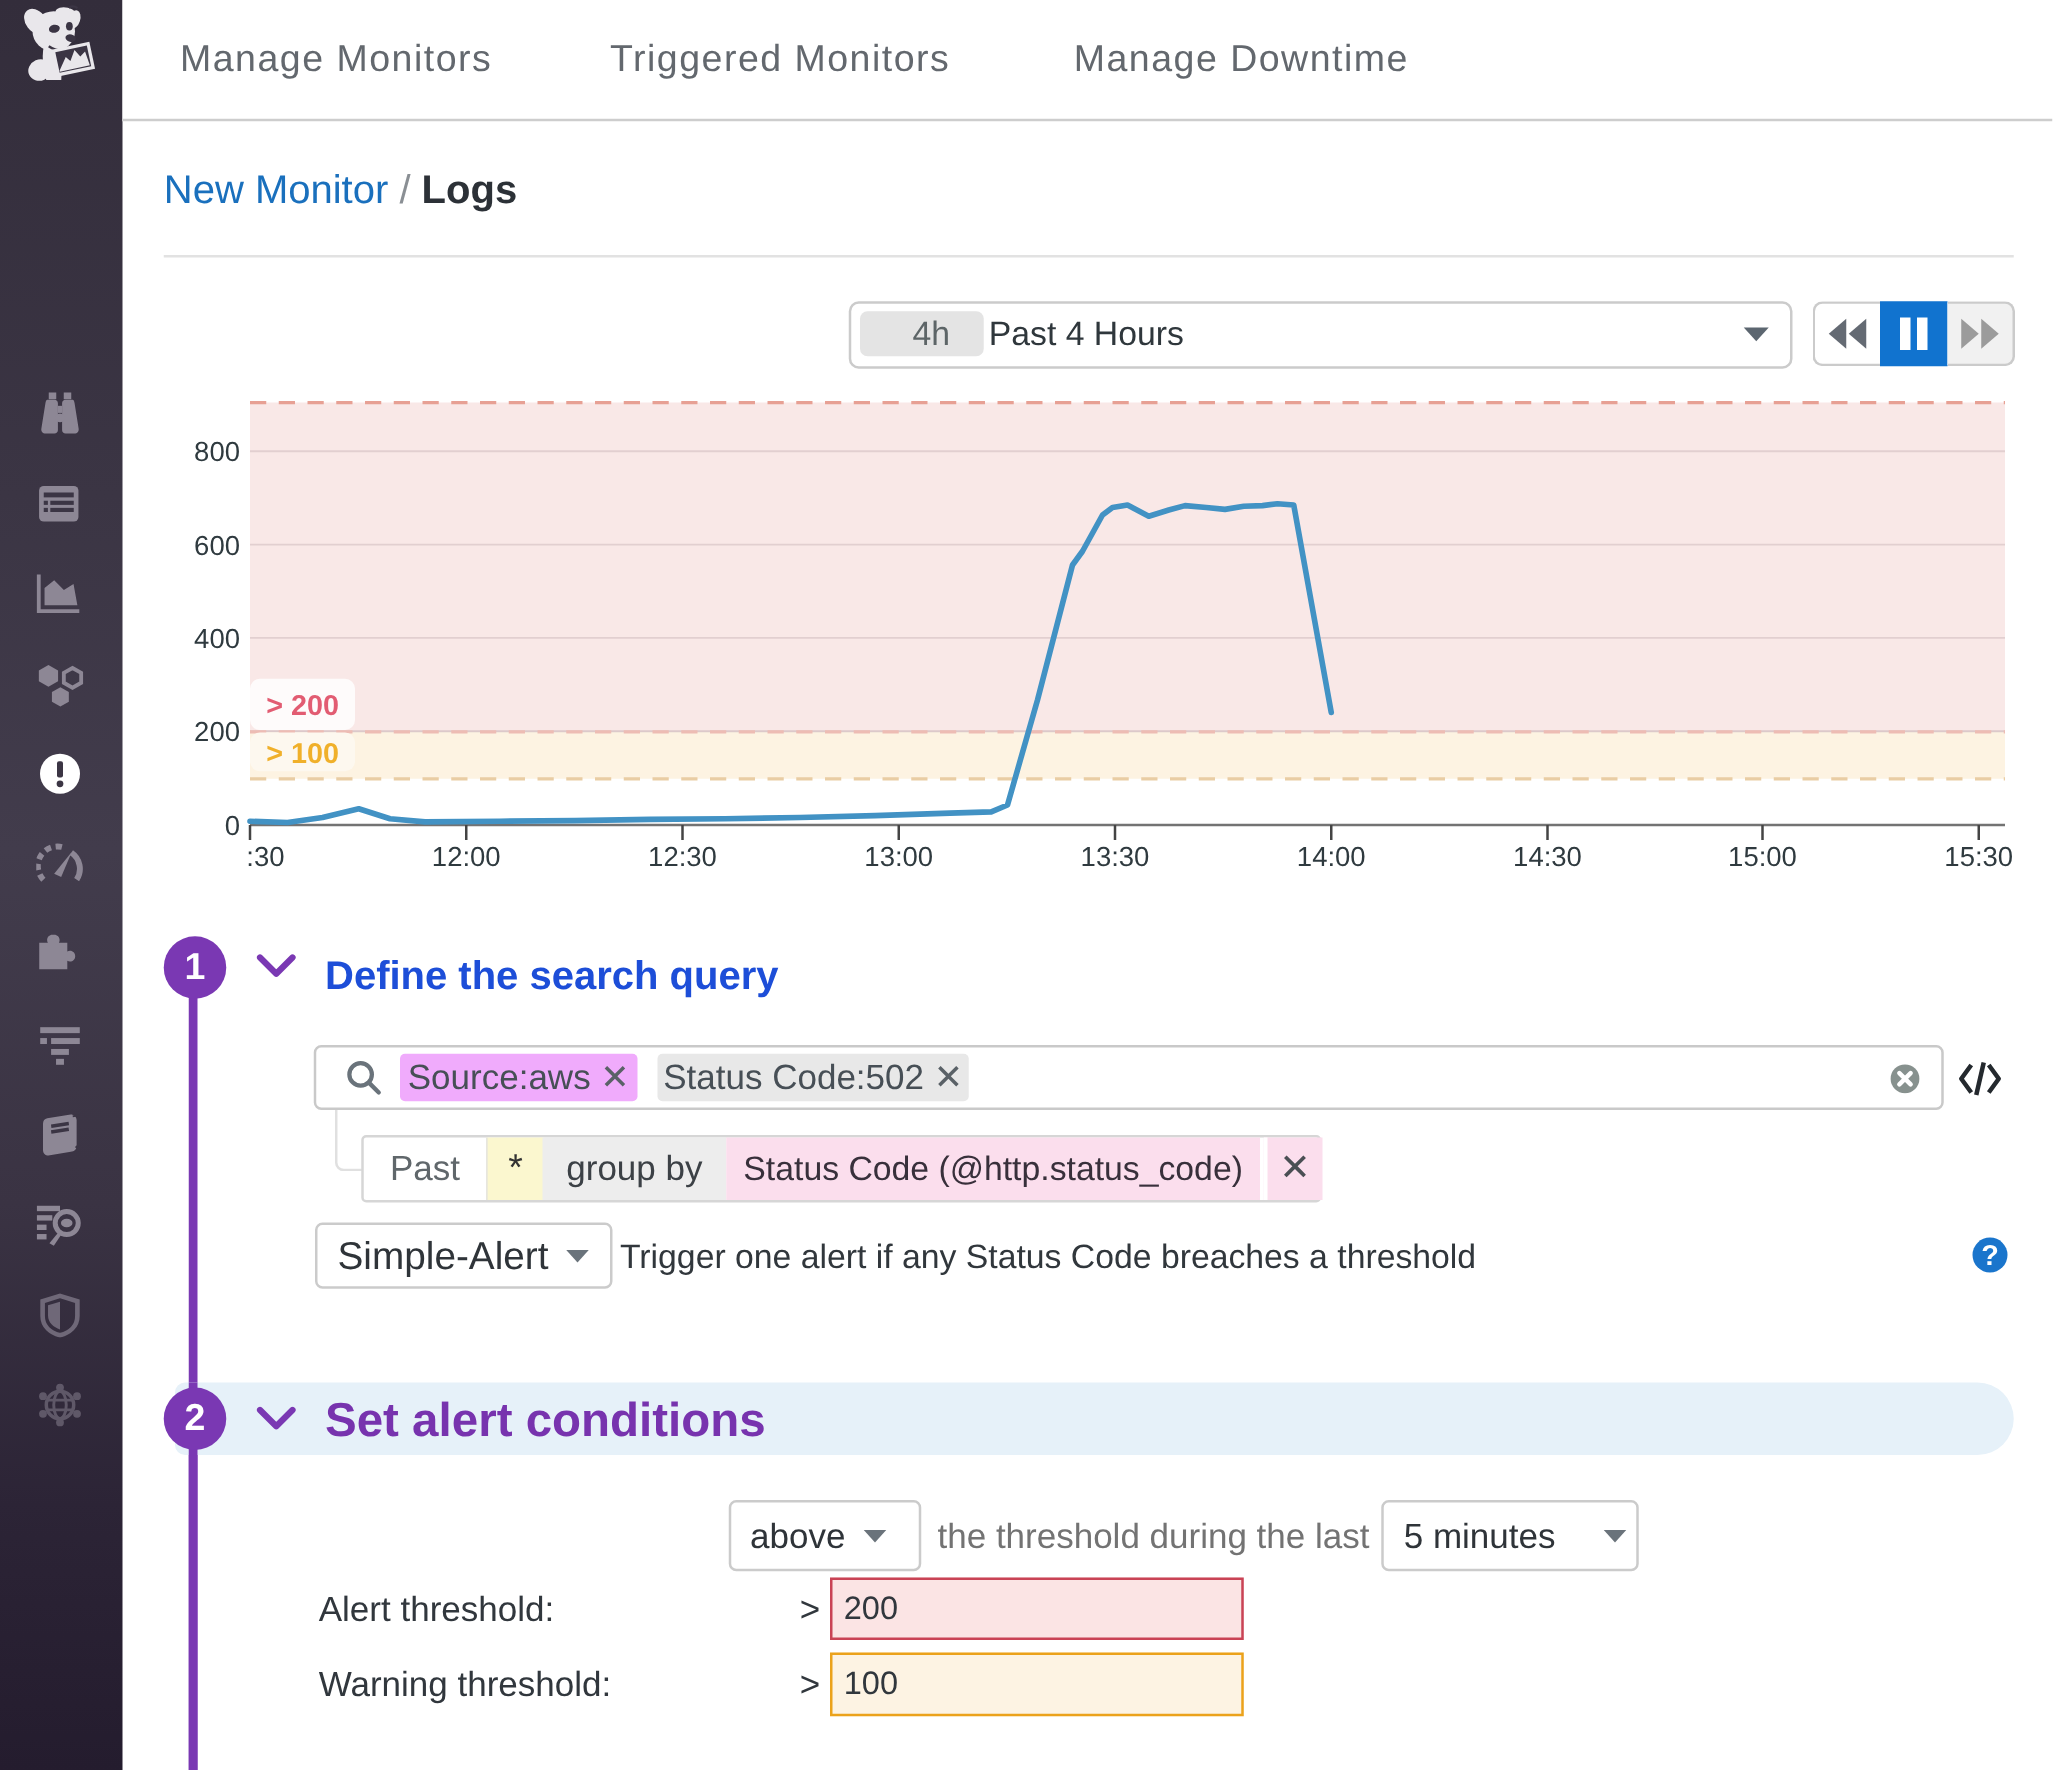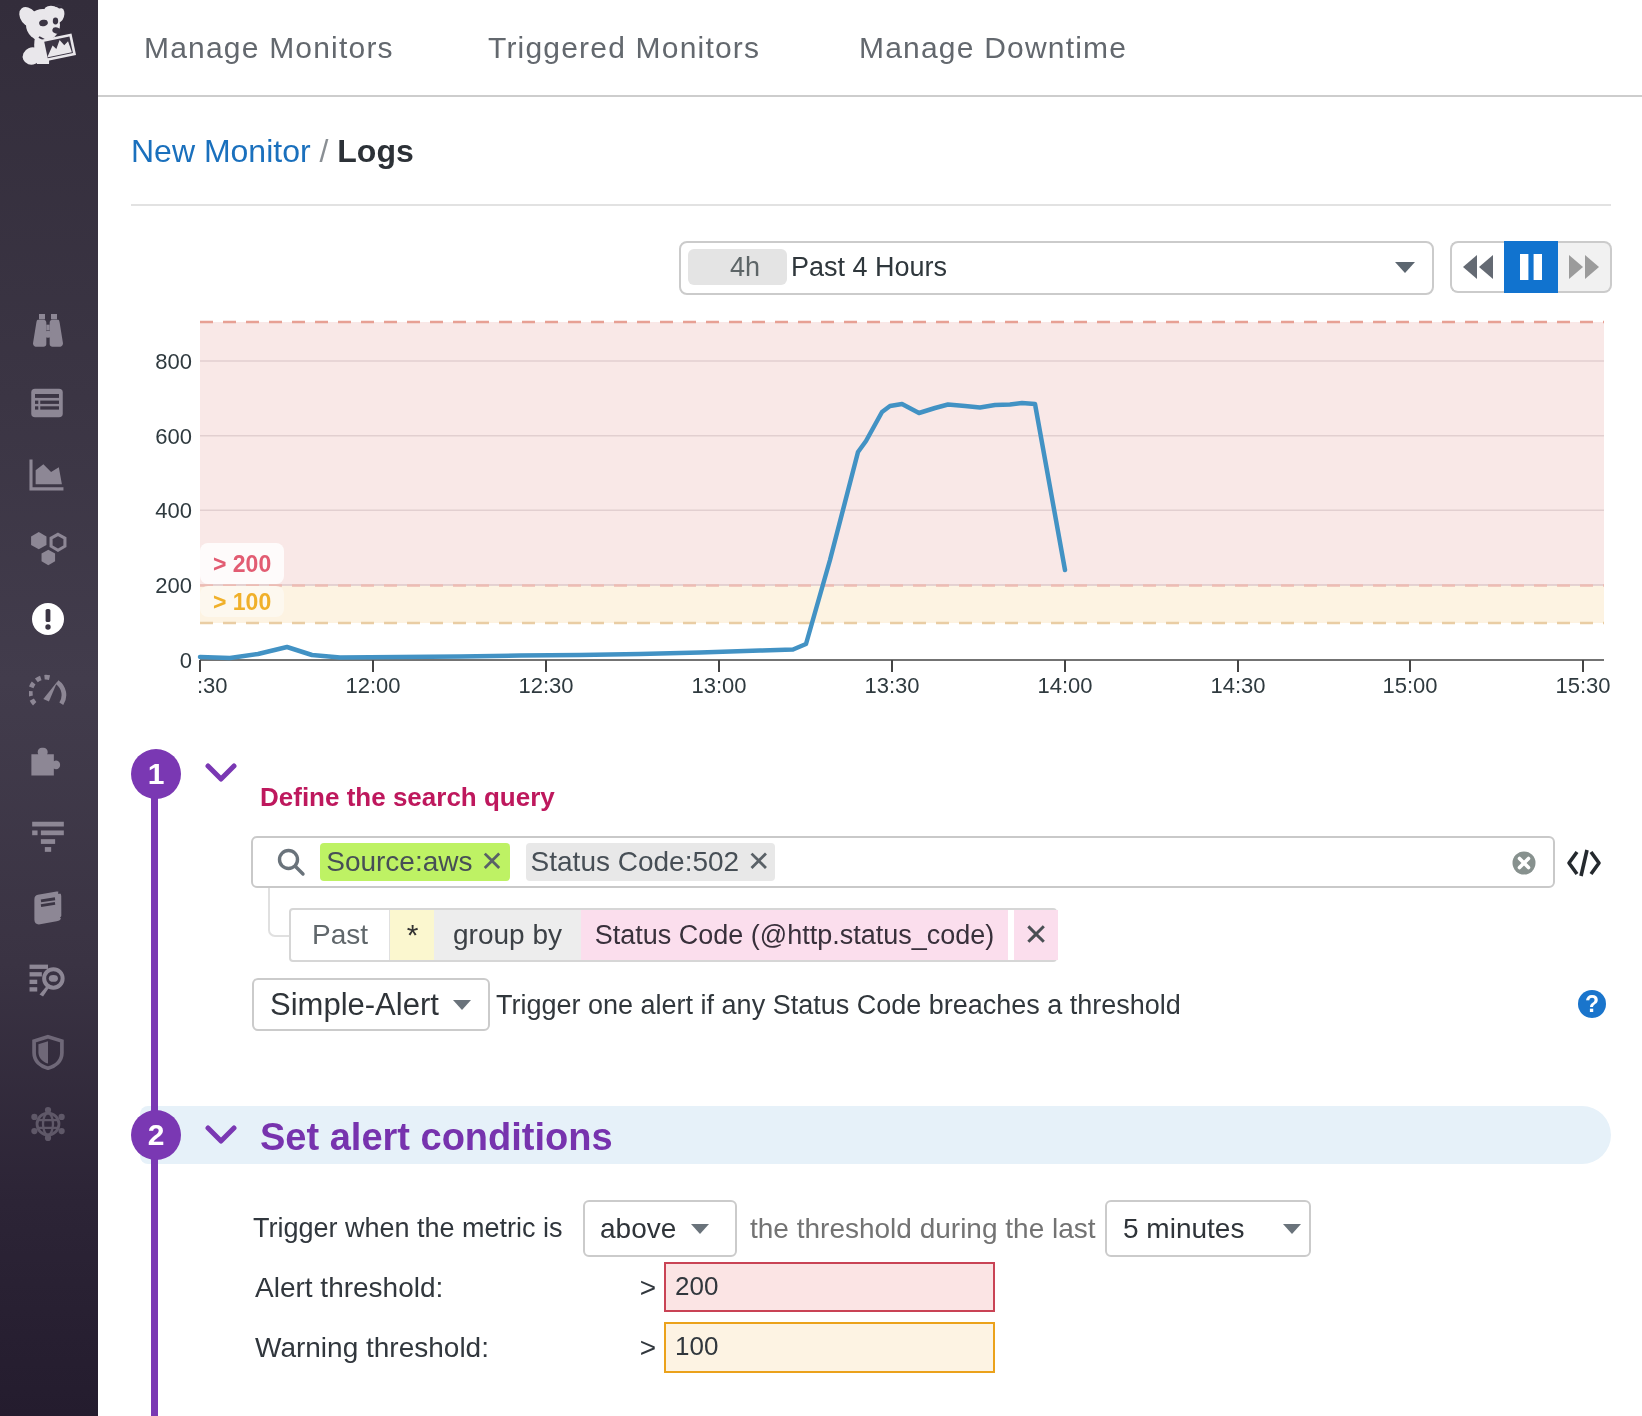--- a/index.html
+++ b/index.html
@@ -209,28 +209,28 @@
     <text x="213" y="610" font-size="23" font-weight="bold" fill="#f0b02a">&gt; 100</text>
 
     <polyline fill="none" stroke="#4292c4" stroke-width="4.5" stroke-linejoin="round" stroke-linecap="round" points="200,657 230,658 258,654 287,647 312,655 340,657.5 400,657 460,656.5 520,655.5 580,655 640,654 700,652.5 760,650.5 793,649.5 806,644 830,560 858,452 866,441 882,412 890,406 902,404 919,413 935,408 948,404.5 965,406 980,407.5 995,405 1010,404.5 1022,403 1035,404 1065,570"></polyline>
   </svg>
 
   <div class="abs" style="left:151px;top:797px;width:7px;height:619px;background:#7a38b3;"></div>
   <div class="abs" style="left:131px;top:749px;width:50px;height:50px;border-radius:50%;background:#7a38b3;color:#fff;font-size:30px;font-weight:bold;text-align:center;line-height:50px;">1</div>
   <svg class="abs" style="left:205px;top:763px;" width="32" height="20" viewBox="0 0 32 20">
       <path d="M3 3 L16 16 L29 3" fill="none" stroke="#7a38b3" stroke-width="5" stroke-linecap="round" stroke-linejoin="round"></path>
     </svg>
-  <div class="abs" style="left:260px;top:782px;font-size:26px;font-weight:bold;color:#be185d;white-space:nowrap;">Define the search query</div>
+  <div class="abs" style="left:260px;top:762px;font-size:32px;font-weight:bold;color:#1d4ed8;white-space:nowrap;">Define the search query</div>
 
   <div class="abs" style="left:251px;top:836px;width:1304px;height:52px;border:2px solid #c9c9c9;border-radius:6px;background:#fff;box-sizing:border-box;"></div>
   <svg class="abs" style="left:276px;top:847px;" width="30" height="30" viewBox="0 0 30 30">
       <circle cx="12.5" cy="12.5" r="9" fill="none" stroke="#6a737b" stroke-width="3.4"></circle>
       <line x1="19.5" y1="19.5" x2="27" y2="27" stroke="#6a737b" stroke-width="3.4" stroke-linecap="round"></line>
     </svg>
-  <div class="abs" style="left:320px;top:843px;width:190px;height:38px;background:#bef264;border-radius:4px;line-height:38px;font-size:28px;color:#474f56;text-align:center;white-space:nowrap;">Source:aws <span style="color:#5a6167;">✕</span></div>
+  <div class="abs" style="left:320px;top:843px;width:190px;height:38px;background:#f0abfc;border-radius:4px;line-height:38px;font-size:28px;color:#474f56;text-align:center;white-space:nowrap;">Source:aws <span style="color:#5a6167;">✕</span></div>
   <div class="abs" style="left:526px;top:843px;width:249px;height:38px;background:#e8e8e8;border-radius:4px;line-height:38px;font-size:28px;color:#474f56;text-align:center;white-space:nowrap;">Status Code:502 <span style="color:#5a6167;">✕</span></div>
   <svg class="abs" style="left:1512px;top:851px;" width="24" height="24" viewBox="0 0 24 24">
       <circle cx="12" cy="12" r="11.5" fill="#87918e"></circle>
       <path d="M7.5 7.5 L16.5 16.5 M16.5 7.5 L7.5 16.5" stroke="#fff" stroke-width="3.6" stroke-linecap="round"></path>
     </svg>
   <svg class="abs" style="left:1566px;top:846px;" width="36" height="34" viewBox="0 0 36 34">
     <path d="M11 6 L3 17 L11 28" fill="none" stroke="#24292e" stroke-width="3.6" stroke-linejoin="round"></path>
     <path d="M25 6 L33 17 L25 28" fill="none" stroke="#24292e" stroke-width="3.6" stroke-linejoin="round"></path>
     <line x1="21" y1="4" x2="15" y2="30" stroke="#24292e" stroke-width="3.6"></line>
   </svg>
@@ -253,21 +253,20 @@
   <div class="abs" style="left:1578px;top:990px;width:28px;height:28px;border-radius:50%;background:#1a75cc;color:#fff;font-size:23px;font-weight:bold;text-align:center;line-height:28px;">?</div>
 
   <div class="abs" style="left:140px;top:1106px;width:1471px;height:58px;background:#e6f1f9;border-radius:8px 29px 29px 8px;"></div>
   <div class="abs" style="left:151px;top:1106px;width:7px;height:310px;background:#7a38b3;"></div>
   <div class="abs" style="left:131px;top:1110px;width:50px;height:50px;border-radius:50%;background:#7a38b3;color:#fff;font-size:30px;font-weight:bold;text-align:center;line-height:50px;">2</div>
   <svg class="abs" style="left:205px;top:1125px;" width="32" height="20" viewBox="0 0 32 20">
       <path d="M3 3 L16 16 L29 3" fill="none" stroke="#7a38b3" stroke-width="5" stroke-linecap="round" stroke-linejoin="round"></path>
     </svg>
   <div class="abs" style="left:260px;top:1116px;font-size:38px;font-weight:bold;color:#7733ae;white-space:nowrap;text-align:right;">Set alert conditions</div>
 
-  <div class="abs" style="left:253px;top:1200px;height:57px;line-height:57px;font-size:27px;color:#31373d;white-space:nowrap;">Trigger when the metric is</div>
   <div class="abs" style="left:583px;top:1200px;width:154px;height:57px;border:2px solid #cbcbcb;border-radius:6px;background:#fff;box-sizing:border-box;"></div>
   <div class="abs" style="left:600px;top:1200px;height:57px;line-height:57px;font-size:28px;color:#2f3439;white-space:nowrap;">above</div>
   <svg class="abs" style="left:690px;top:1223px;" width="20" height="12" viewBox="0 0 20 12">
       <path d="M1 1 L19 1 L10 11 Z" fill="#6a737b"></path>
     </svg>
   <div class="abs" style="left:750px;top:1200px;height:57px;line-height:57px;font-size:28px;color:#737373;white-space:nowrap;">the threshold during the last</div>
   <div class="abs" style="left:1105px;top:1200px;width:206px;height:57px;border:2px solid #cbcbcb;border-radius:6px;background:#fff;box-sizing:border-box;"></div>
   <div class="abs" style="left:1123px;top:1200px;height:40px;line-height:57px;font-size:28px;color:#2f3439;white-space:nowrap;">5 minutes</div>
   <svg class="abs" style="left:1282px;top:1223px;" width="20" height="12" viewBox="0 0 20 12">
       <path d="M1 1 L19 1 L10 11 Z" fill="#6a737b"></path>

